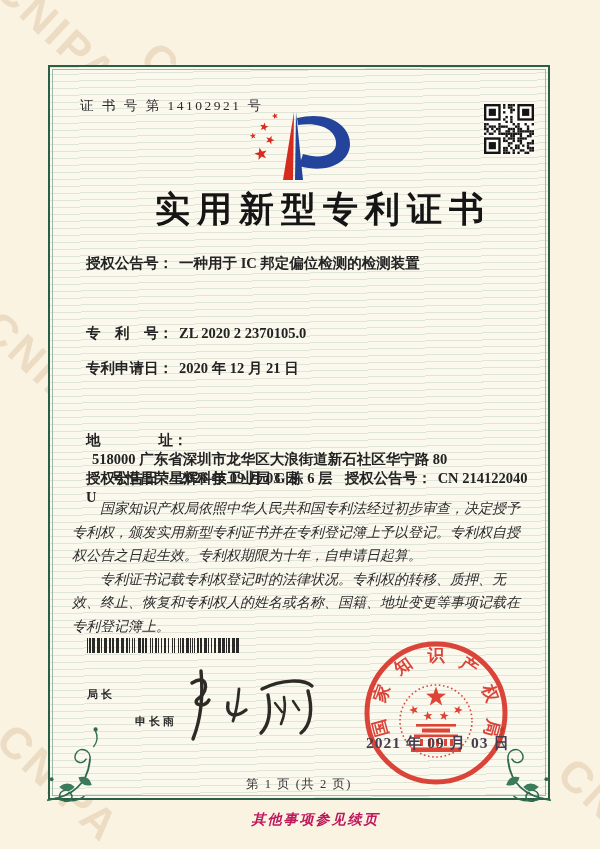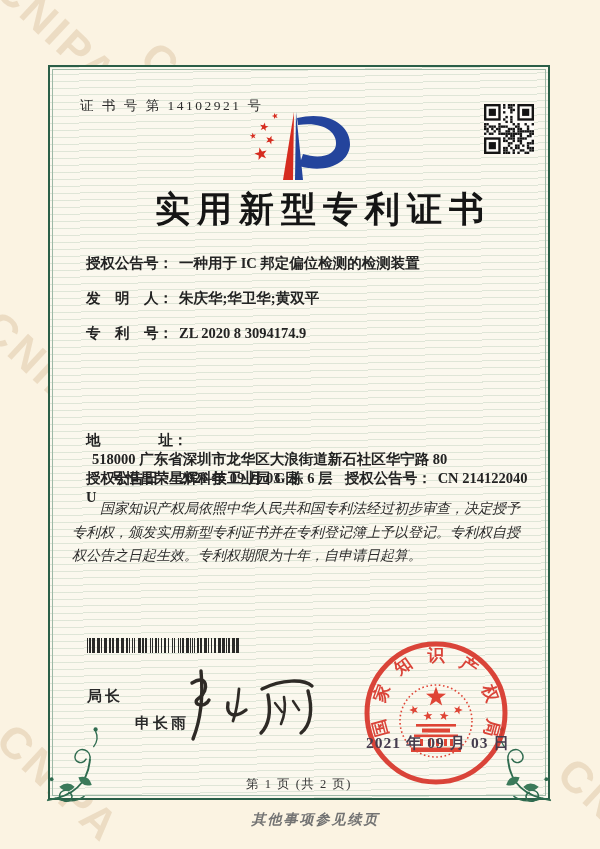--- a/index.html
+++ b/index.html
@@ -34,32 +34,32 @@
   .row { position:absolute; left:36px; width:448px; font-size:14.5px; font-weight:600; color:#232323; line-height:19px; }
   .row .lab { white-space:pre; }
   .row .val { margin-left:6px; }
   .addr { display:inline-block; vertical-align:top; }
   .addr2 { margin-left:19px; }
   .grant-no-group { margin-left:46px; }
   .paras { position:absolute; left:22px; top:430px; width:458px;
     font-size:14px; line-height:1.68; font-style:italic; color:#2b2b2b; font-weight:500; }
   .paras p { text-indent:2em; }
   .barcode { position:absolute; left:37px; top:571px; width:155px; height:15px; }
-  .director { position:absolute; left:37px; font-size:15px; font-weight:700; letter-spacing:3px; color:#2a2a2a; }
+  .director { position:absolute; left:37px; font-size:11px; font-weight:700; letter-spacing:3px; color:#2a2a2a; }
   .director.t1 { top:620px; } .director.t2 { top:647px;margin-left:48px; }
   .signature { position:absolute; left:112px; top:596px; width:180px; height:88px; }
   .seal { position:absolute; left:300px; top:558px; width:172px; height:172px; opacity:0.92; }
   #seal-text text { font-size:17px; font-weight:700; fill:#d8352a; text-anchor:middle;
     font-family:"Liberation Serif",serif; }
   .seal-date { position:absolute; left:288px; top:666px; width:200px; text-align:center;
     font-size:15.5px; font-weight:600; letter-spacing:1px; color:#453c4e; }
   .page-num { position:absolute; left:0; top:709px; width:100%; text-align:center;
     font-size:12.5px; letter-spacing:1.5px; color:#333; }
   .note { position:absolute; left:0; top:811px; width:100%; text-align:center;
-    font-size:14px; font-style:italic; font-weight:600; letter-spacing:2px; color:#737373;padding-left:31px; }
+    font-size:14px; font-style:italic; font-weight:600; letter-spacing:2px; color:#be185d;padding-left:31px; }
   .orn { position:absolute; width:86px; height:86px; bottom:-6px; }
   .orn.bl { left:-6px; }
   .orn.br { right:-6px; transform:scaleX(-1); }
 </style>
 </head>
 <body>
 
 <div class="page">
 
   <span class="watermark" style="left:-18px; top:6px;">CNIPA</span>
@@ -251,35 +251,36 @@
       <polygon points="57,4 46,72 56,72" fill="#d62c1f"></polygon>
       <polygon points="59,4 58,72 66,72" fill="#24449c"></polygon>
       <path d="M60,10 C92,2 114,18 113,37 C112,55 90,66 62,58 L66,46 C85,52 99,46 99,36 C100,24 86,13 61,17 Z" fill="#24449c"></path>
     </svg>
 
     <div class="title">实用新型专利证书</div>
 
     <div class="row" style="top:187px">
       <span class="lab">授权公告号：</span><span class="val">一种用于 IC 邦定偏位检测的检测装置</span>
     </div>
-    <div class="row" style="top:222px">
-      <span class="lab">发　明　人：</span><span class="val">朱庆华;华卫华;黄双平</span>
-    </div>
     <div class="row" style="top:257px">
-      <span class="lab">专　利　号：</span><span class="val">ZL 2020 8 3094174.9</span>
+      <span class="lab">专　利　号：</span><span class="val">ZL 2020 2 2370105.0</span>
+    </div>
+    <div class="row" style="top:292px">
+      <span class="lab">专利申请日：</span><span class="val">2020 年 12 月 21 日</span>
     </div>
     <div class="row" style="top:364px">
       <span class="lab">地　　　　址：</span><span class="val addr"><span>518000 广东省深圳市龙华区大浪街道新石社区华宁路 80</span><br><span class="addr2">号恒昌荣星辉科技工业园 G 栋 6 层</span></span>
     </div>
     <div class="row" style="top:402px">
       <span class="lab">授权公告日：</span><span class="val">2021 年 09 月 03 日</span><span class="grant-no-group"><span class="lab">授权公告号：</span><span class="val">CN 214122040 U</span></span>
     </div>
 
     <div class="paras">
       <p>国家知识产权局依照中华人民共和国专利法经过初步审查，决定授予专利权，颁发实用新型专利证书并在专利登记簿上予以登记。专利权自授权公告之日起生效。专利权期限为十年，自申请日起算。</p>
+      <p>专利证书记载专利权登记时的法律状况。专利权的转移、质押、无效、终止、恢复和专利权人的姓名或名称、国籍、地址变更等事项记载在专利登记簿上。</p>
     </div>
 
     <svg class="barcode" id="barcode" viewBox="0 0 155 15" preserveAspectRatio="none">
         <rect x="0" y="0" width="1" height="15" fill="#2a2a28"></rect>
         <rect x="2" y="0" width="2" height="15" fill="#2a2a28"></rect>
         <rect x="5" y="0" width="3" height="15" fill="#2a2a28"></rect>
         <rect x="10" y="0" width="3" height="15" fill="#2a2a28"></rect>
         <rect x="14" y="0" width="1" height="15" fill="#2a2a28"></rect>
         <rect x="17" y="0" width="3" height="15" fill="#2a2a28"></rect>
         <rect x="22" y="0" width="2" height="15" fill="#2a2a28"></rect>

